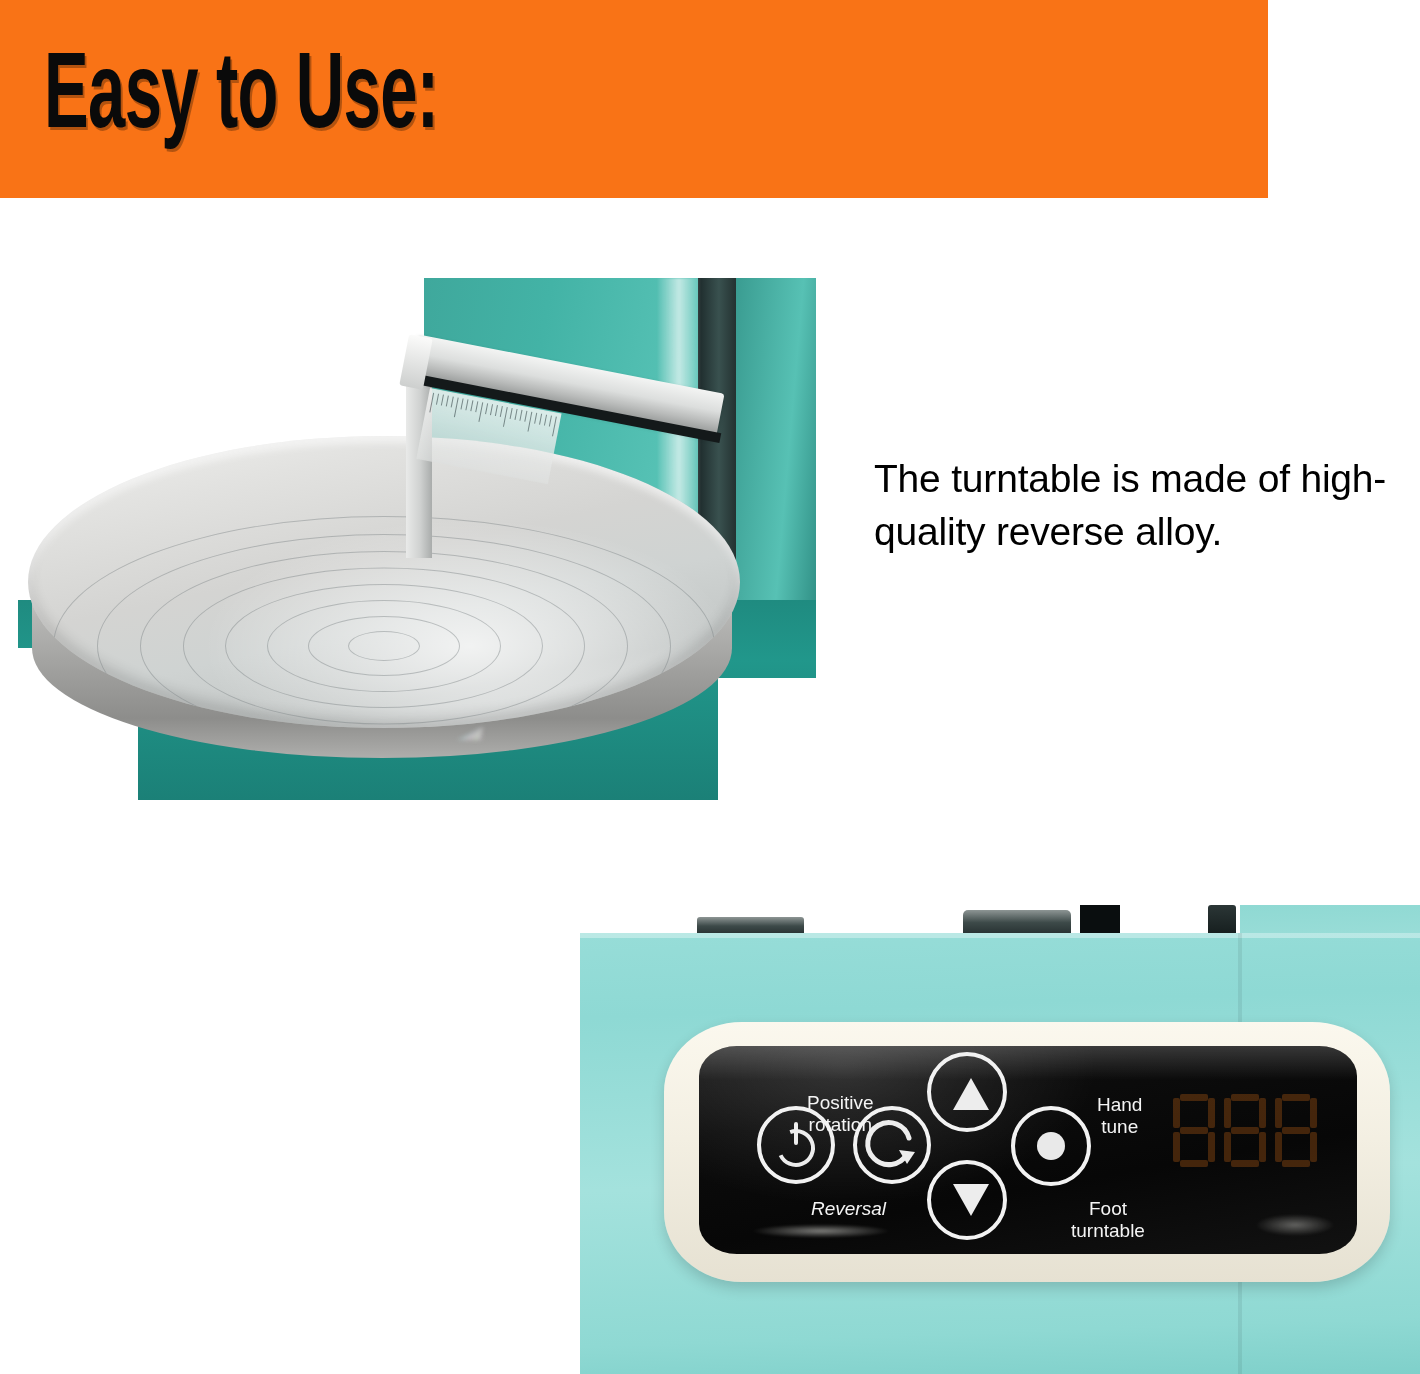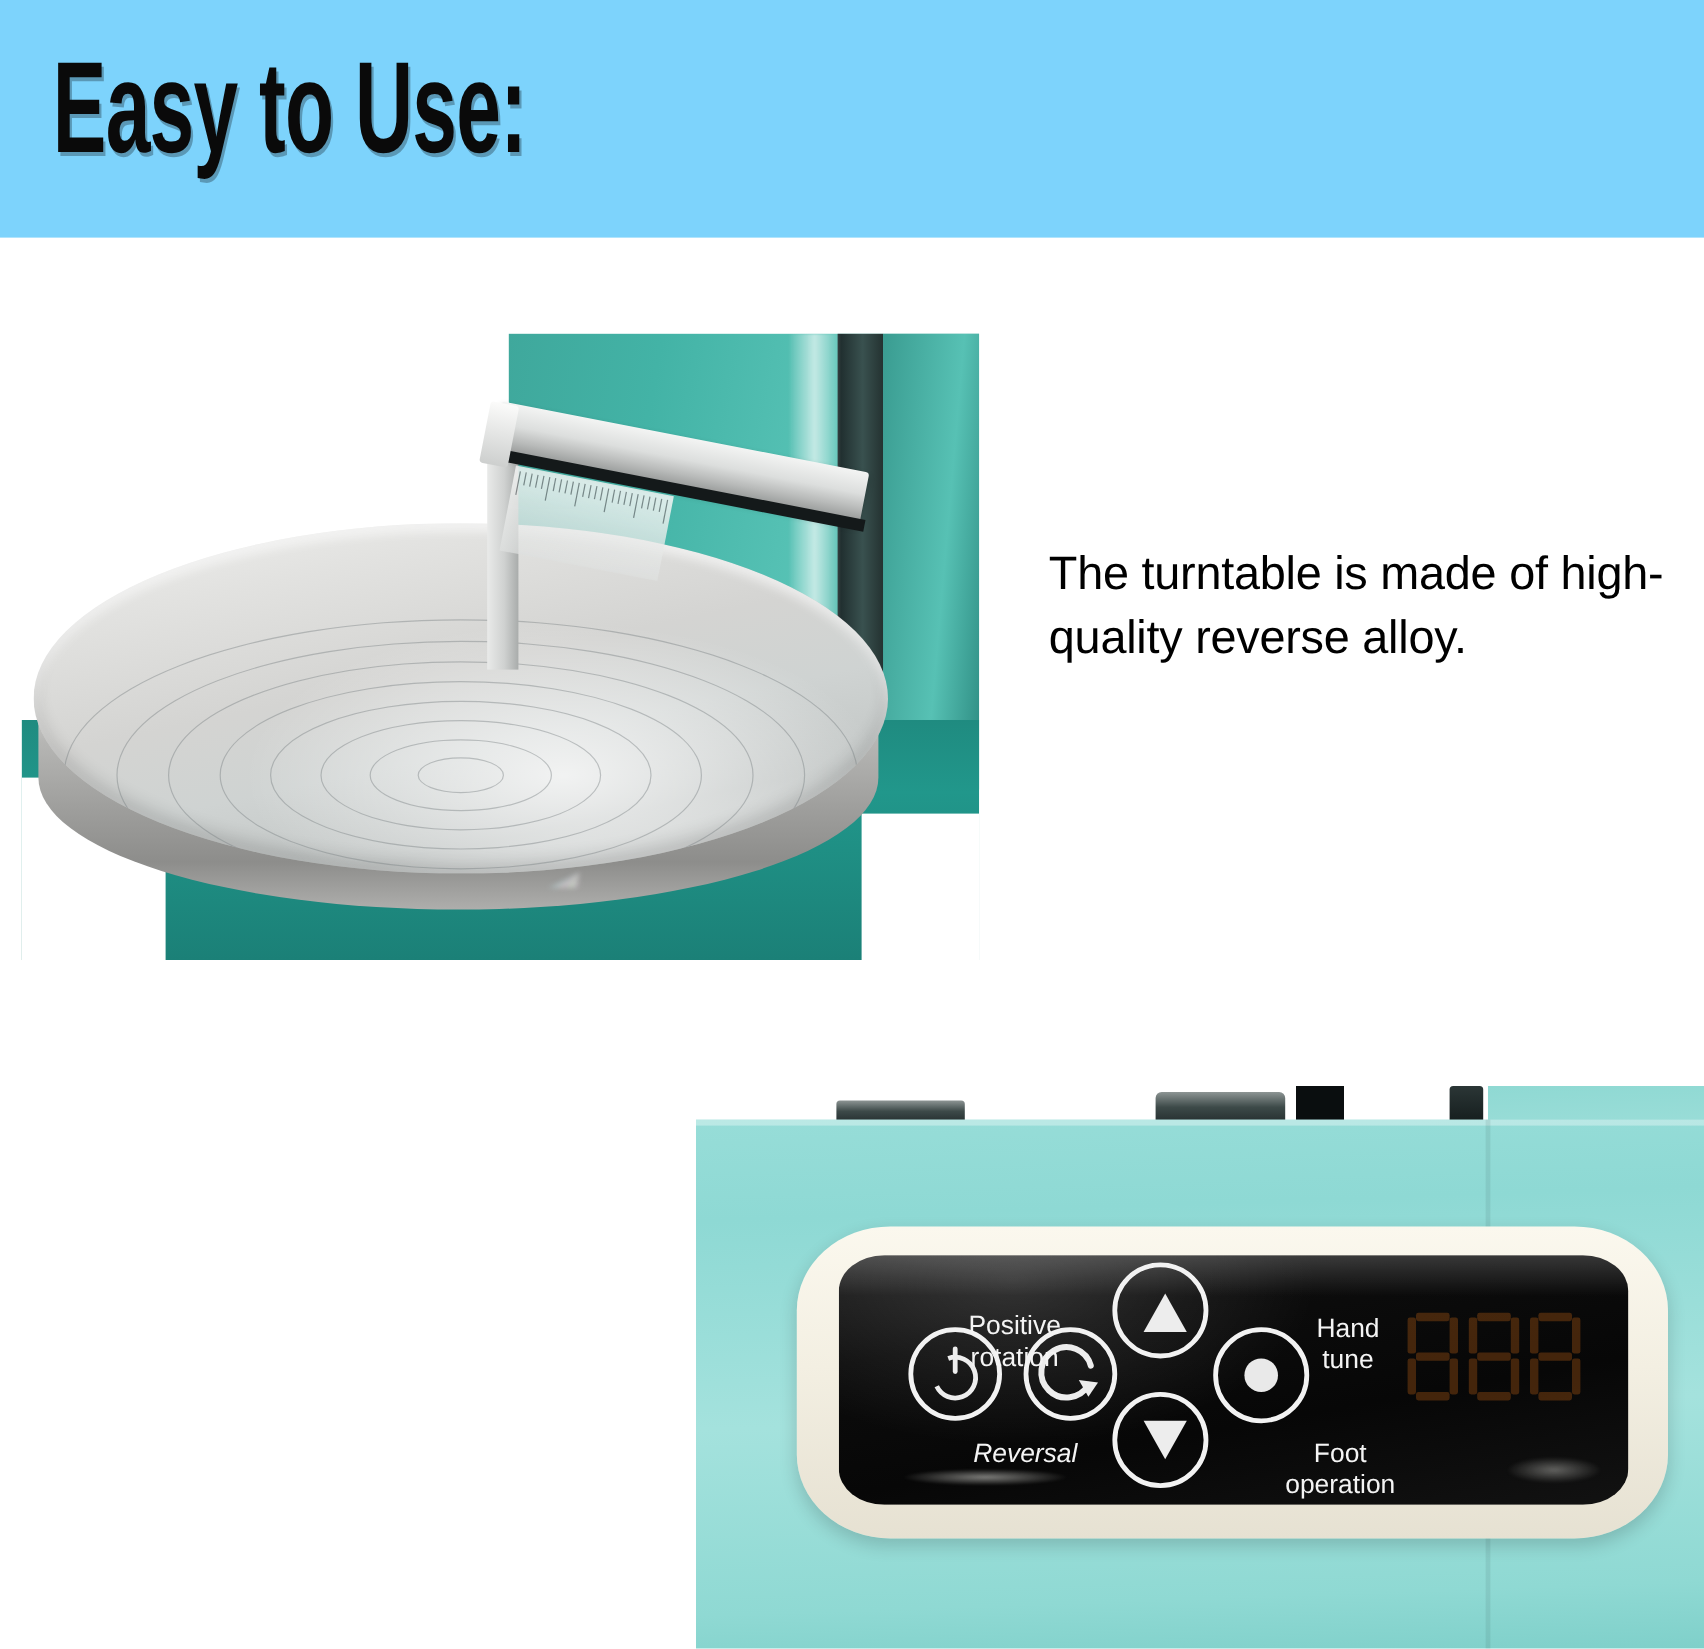--- a/index.html
+++ b/index.html
@@ -4,22 +4,22 @@
 <style>
   html,body{margin:0;padding:0;background:#ffffff;}
   body{
     width:1420px;height:1374px;position:relative;overflow:hidden;
     font-family:"Liberation Sans","DejaVu Sans",sans-serif;
     color:#000;
   }
 
   
   .header-banner{
-    position:absolute;left:0;top:0;width:1420px;height:198px;
-    background:#7dd3fc;
+    position:absolute;left:0;top:0;width:1268px;height:198px;
+    background:#f97316;
   }
   .header-title{
     position:absolute;left:44px;top:36px;
     font-family:"Liberation Sans Narrow","Liberation Sans",sans-serif;
     font-weight:bold;
     font-size:108px;
     line-height:1.0;
     letter-spacing:-1px;
     color:#0a0a0a;
     transform:scaleX(0.62);
@@ -230,21 +230,21 @@
   .tri-down{
     position:absolute;left:22px;top:20px;
     width:0;height:0;border-left:18px solid transparent;border-right:18px solid transparent;
     border-top:32px solid #ededed;
   }
   .dot-fill{
     position:absolute;left:22px;top:22px;width:28px;height:28px;
     border-radius:50%;background:#e9e9e9;
   }
   .lbl{
-    position:absolute;color:#f4f4f4;font-size:22px;line-height:1.16;
+    position:absolute;color:#f4f4f4;font-size:19px;line-height:1.16;
     text-align:center;white-space:nowrap;
   }
   .lbl-positive{left:108px;top:46px;}
   .lbl-reversal{left:112px;top:152px;font-style:italic;}
   .lbl-hand{left:398px;top:48px;}
   .lbl-foot{left:372px;top:152px;}
 
   
   .led{
     position:absolute;left:474px;top:48px;display:flex;gap:9px;
@@ -382,21 +382,21 @@
       <div>Positive</div>
       <div>rotation</div>
     </div>
     <div class="lbl lbl-reversal">Reversal</div>
     <div class="lbl lbl-hand">
       <div>Hand</div>
       <div>tune</div>
     </div>
     <div class="lbl lbl-foot">
       <div>Foot</div>
-      <div>operation</div>
+      <div>turntable</div>
     </div>
 
     <div class="led" id="led">
         <div class="digit">
           <div class="seg h sA"></div>
           <div class="seg v sB"></div>
           <div class="seg v sC"></div>
           <div class="seg h sD"></div>
           <div class="seg v sE"></div>
           <div class="seg v sF"></div>

